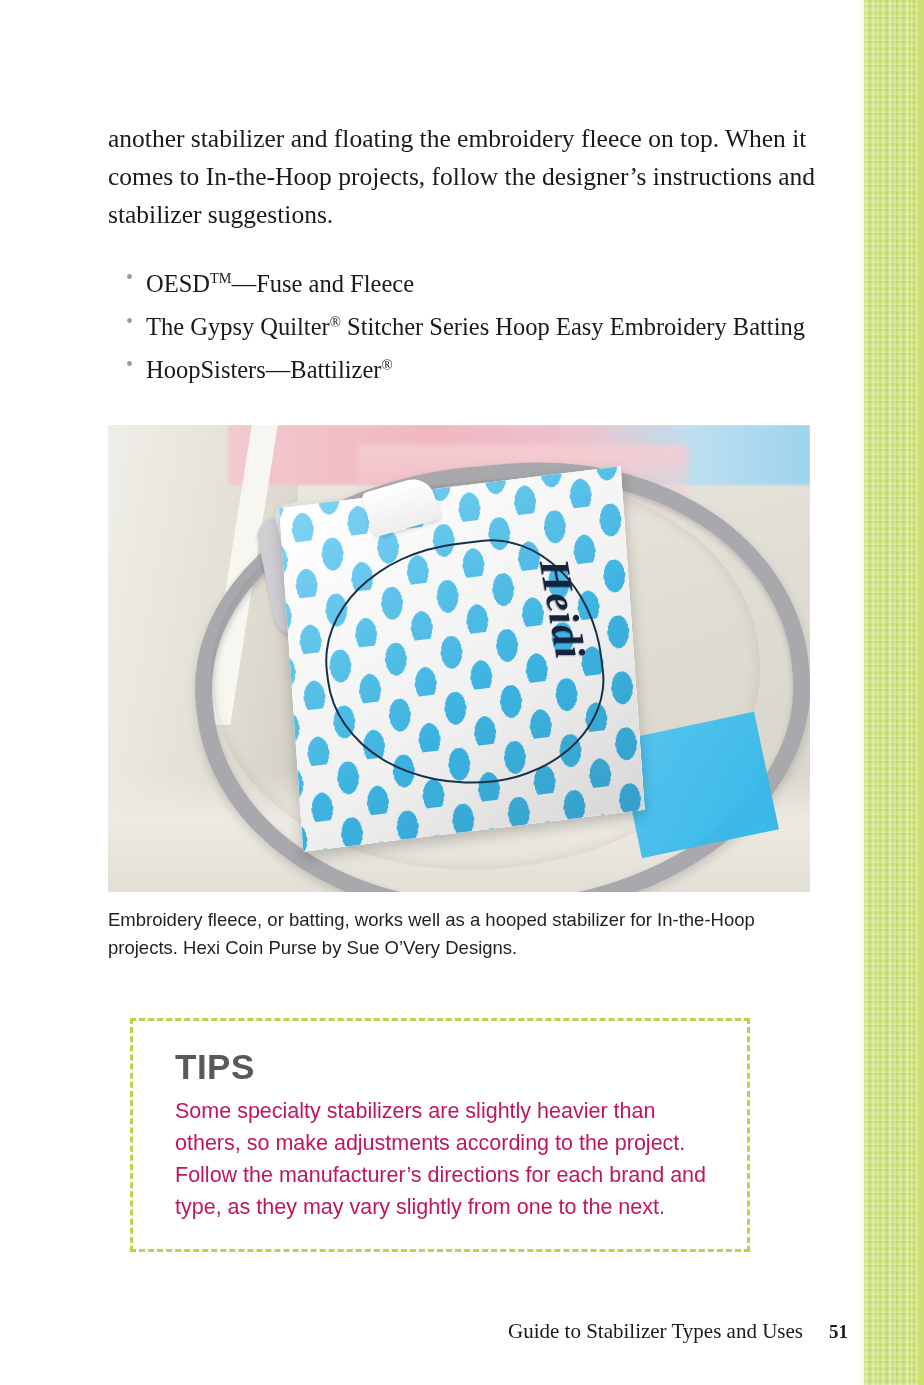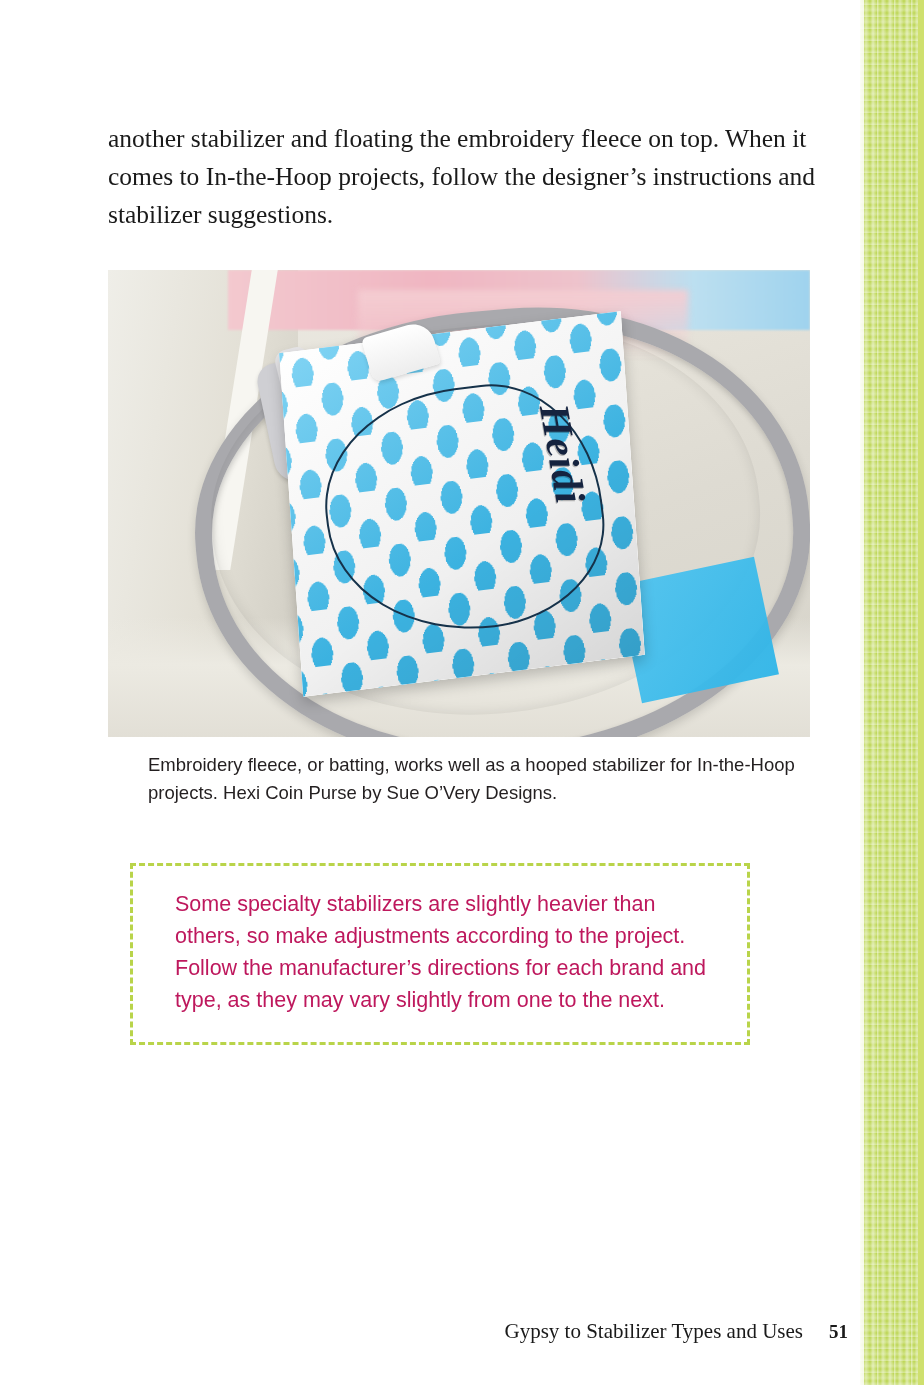--- a/index.html
+++ b/index.html
@@ -262,21 +262,20 @@
     background: linear-gradient(180deg, rgba(236,234,227,0) 0%, #eceae2 40%, #e2dfd6 100%);
   }
 
   .caption {
     margin-top: 14px;
     font-family: "Liberation Sans", sans-serif;
     font-size: 18.5px;
     line-height: 28px;
     color: #231f20;
     width: 690px;
-    margin-left: 40px;
   }
 
   
   .tips {
     margin-top: 56px;
     margin-left: 22px;
     width: 620px;
     border: 3px dashed #b9d44a;
     padding: 22px 30px 26px 34px;
     box-sizing: border-box;
@@ -313,20 +312,25 @@
 </style>
 </head>
 <body>
 
 <div class="page">
 
   <div class="content">
 
     <p class="body-text">another stabilizer and floating the embroidery fleece on top. When it comes to In-the-Hoop projects, follow the designer’s instructions and stabilizer suggestions.</p>
 
+    <ul class="bullets">
+      <li><span>OESD</span><sup class="sm">TM</sup><span>—Fuse and Fleece</span></li>
+      <li><span>The Gypsy Quilter</span><sup class="reg">®</sup><span> Stitcher Series Hoop Easy Embroidery Batting</span></li>
+      <li><span>HoopSisters—Battilizer</span><sup class="reg">®</sup><span></span></li>
+    </ul>
 
     <div class="photo-wrap">
       <div class="photo"></div>
       <div class="ph-wall"></div>
       <div class="ph-cloth"></div>
       <div class="ph-cloth2"></div>
       <div class="ph-walledge"></div>
       <div class="ph-bottom"></div>
       <div class="ph-hoop"></div>
       <div class="ph-hoop-inner-shadow"></div>
@@ -338,27 +342,28 @@
         <div class="shade"></div>
       </div>
       <div class="ph-fold"></div>
       <div class="ph-outline"></div>
       <div class="ph-name">Heidi</div>
     </div>
 
     <p class="caption">Embroidery fleece, or batting, works well as a hooped stabilizer for In-the-Hoop projects. Hexi Coin Purse by Sue O’Very Designs.</p>
 
     <div class="tips">
+      <div class="tips-title">TIPS</div>
       <div class="tips-body">Some specialty stabilizers are slightly heavier than others, so make adjustments according to the project. Follow the manufacturer’s directions for each brand and type, as they may vary slightly from one to the next.</div>
     </div>
 
   </div>
 
   <div class="footer">
-    <span class="ftitle">Gypsy to Stabilizer Types and Uses</span><span class="pnum">51</span>
+    <span class="ftitle">Guide to Stabilizer Types and Uses</span><span class="pnum">51</span>
   </div>
 
 </div>
 
 <div class="edge-band">
   <div class="band-inner"></div>
   <div class="band-left-line"></div>
   <div class="band-right-line"></div>
 </div>
 

